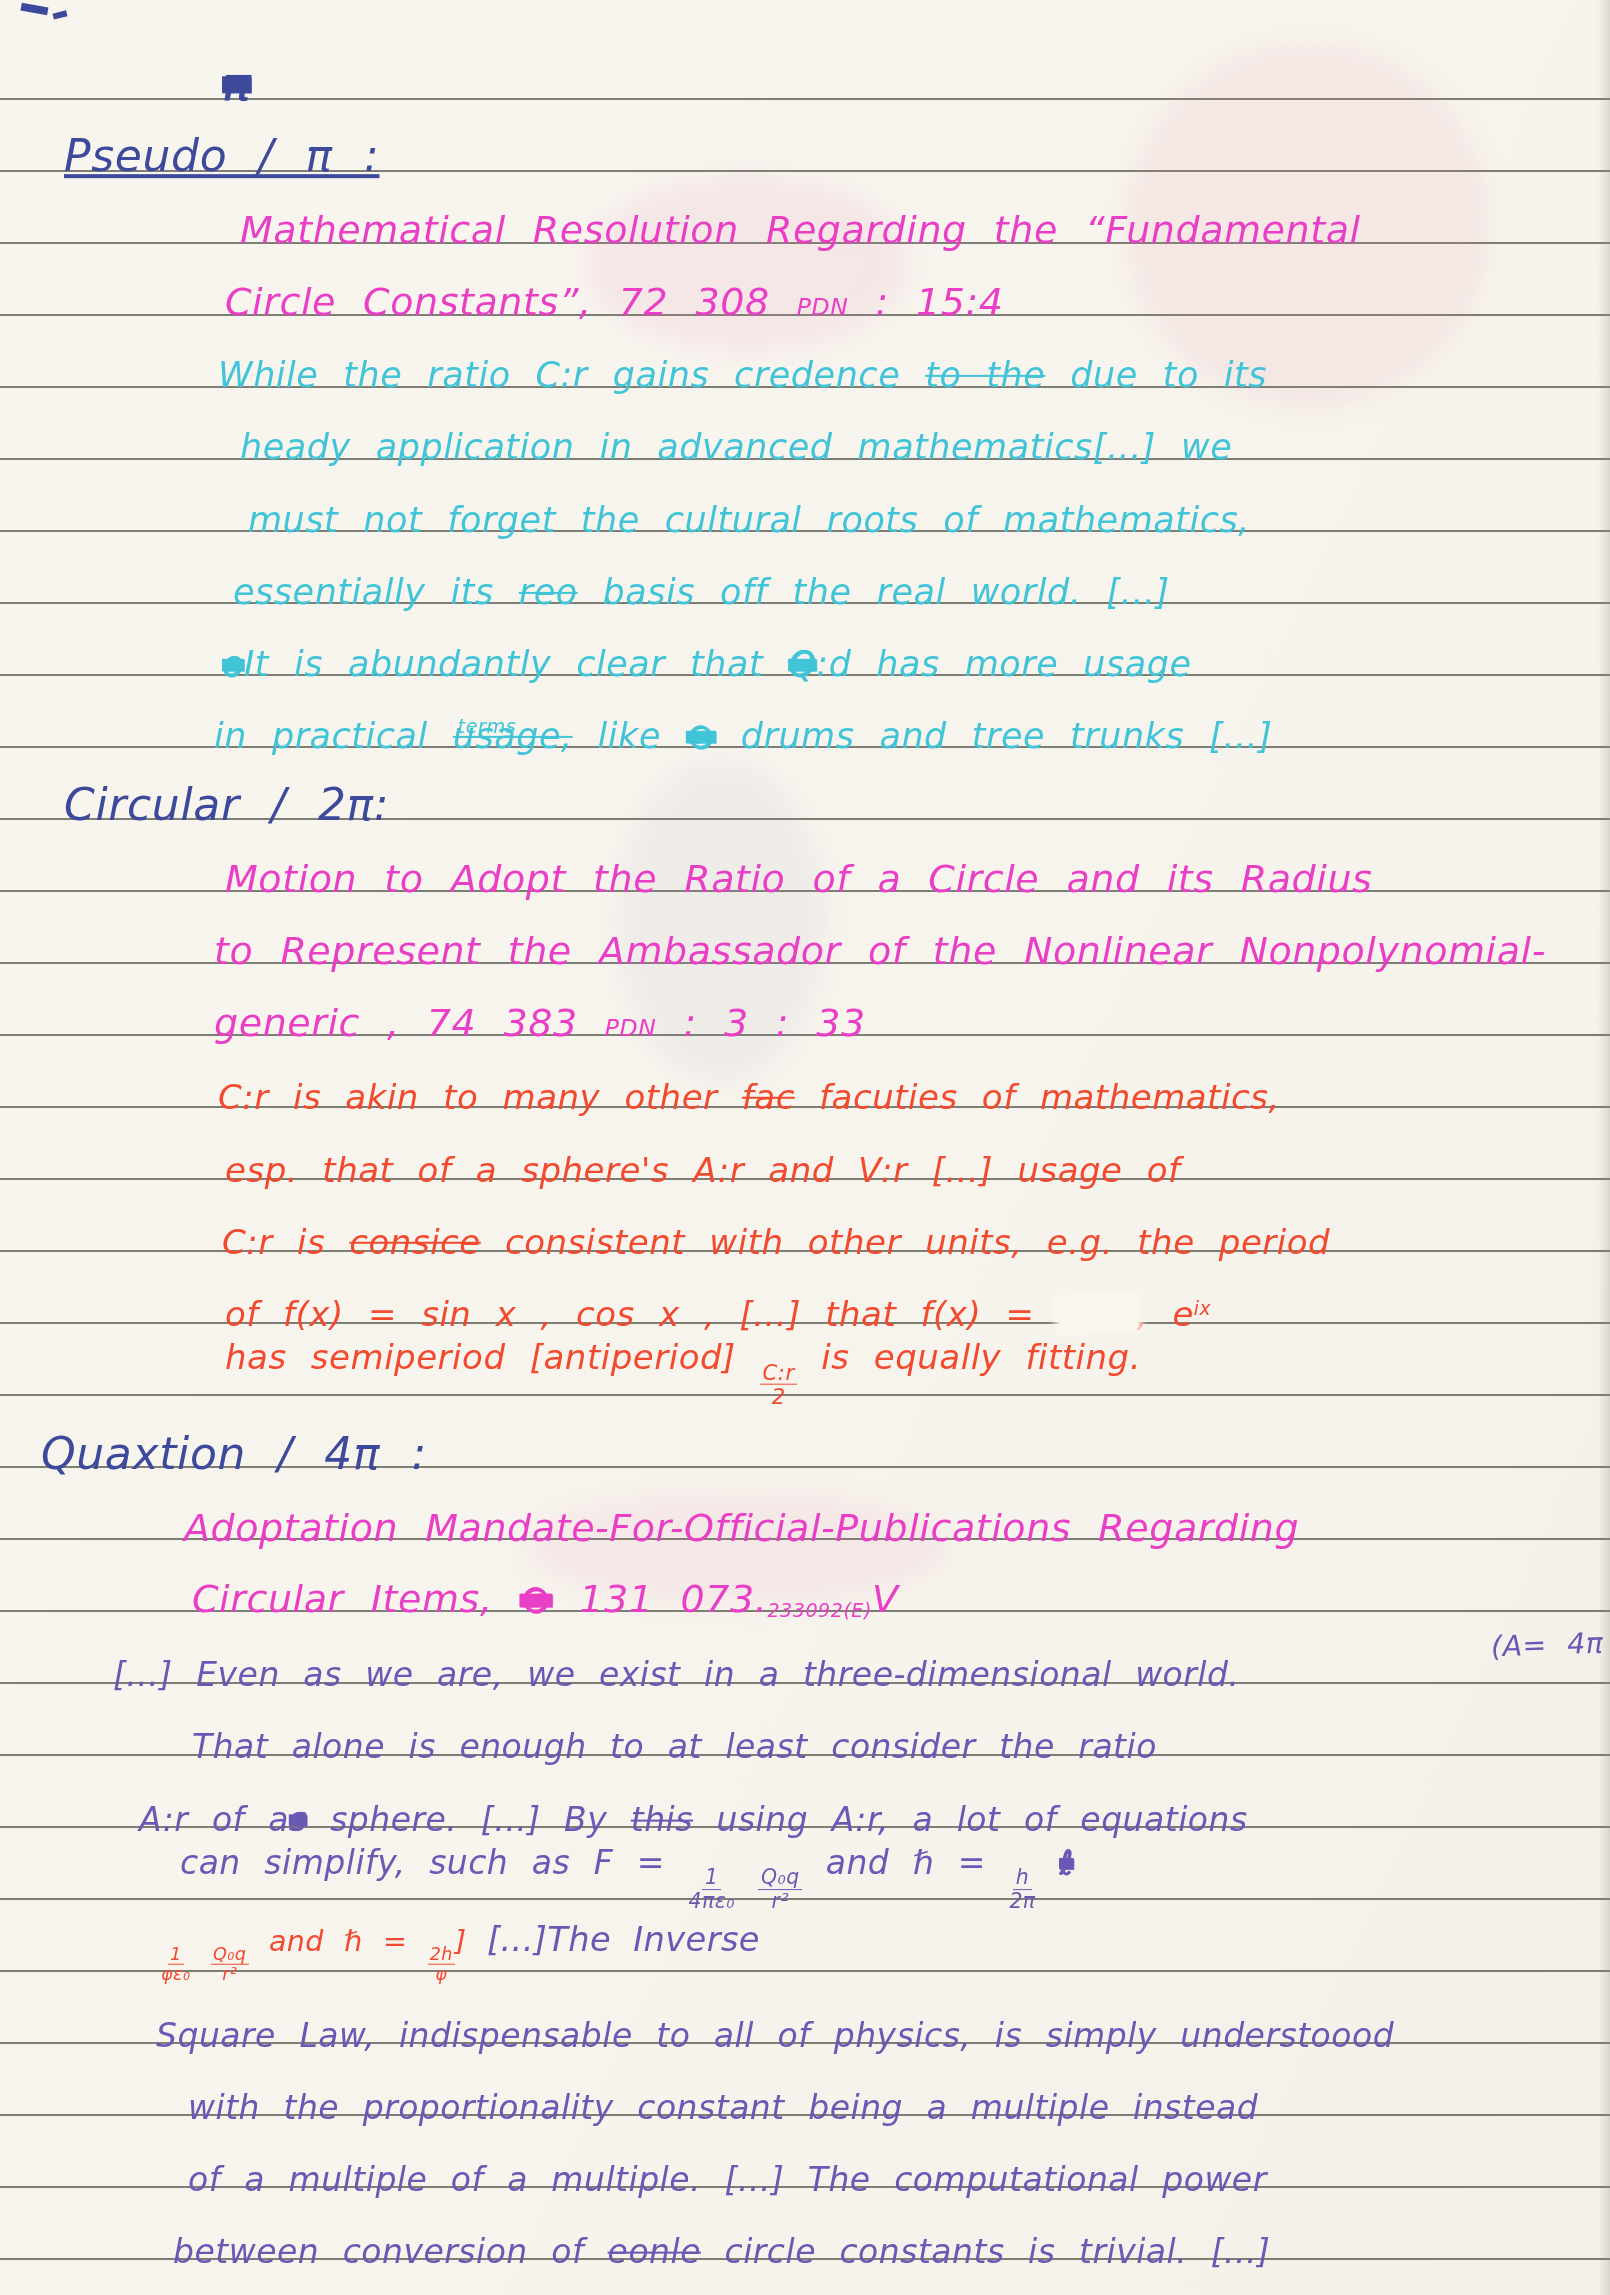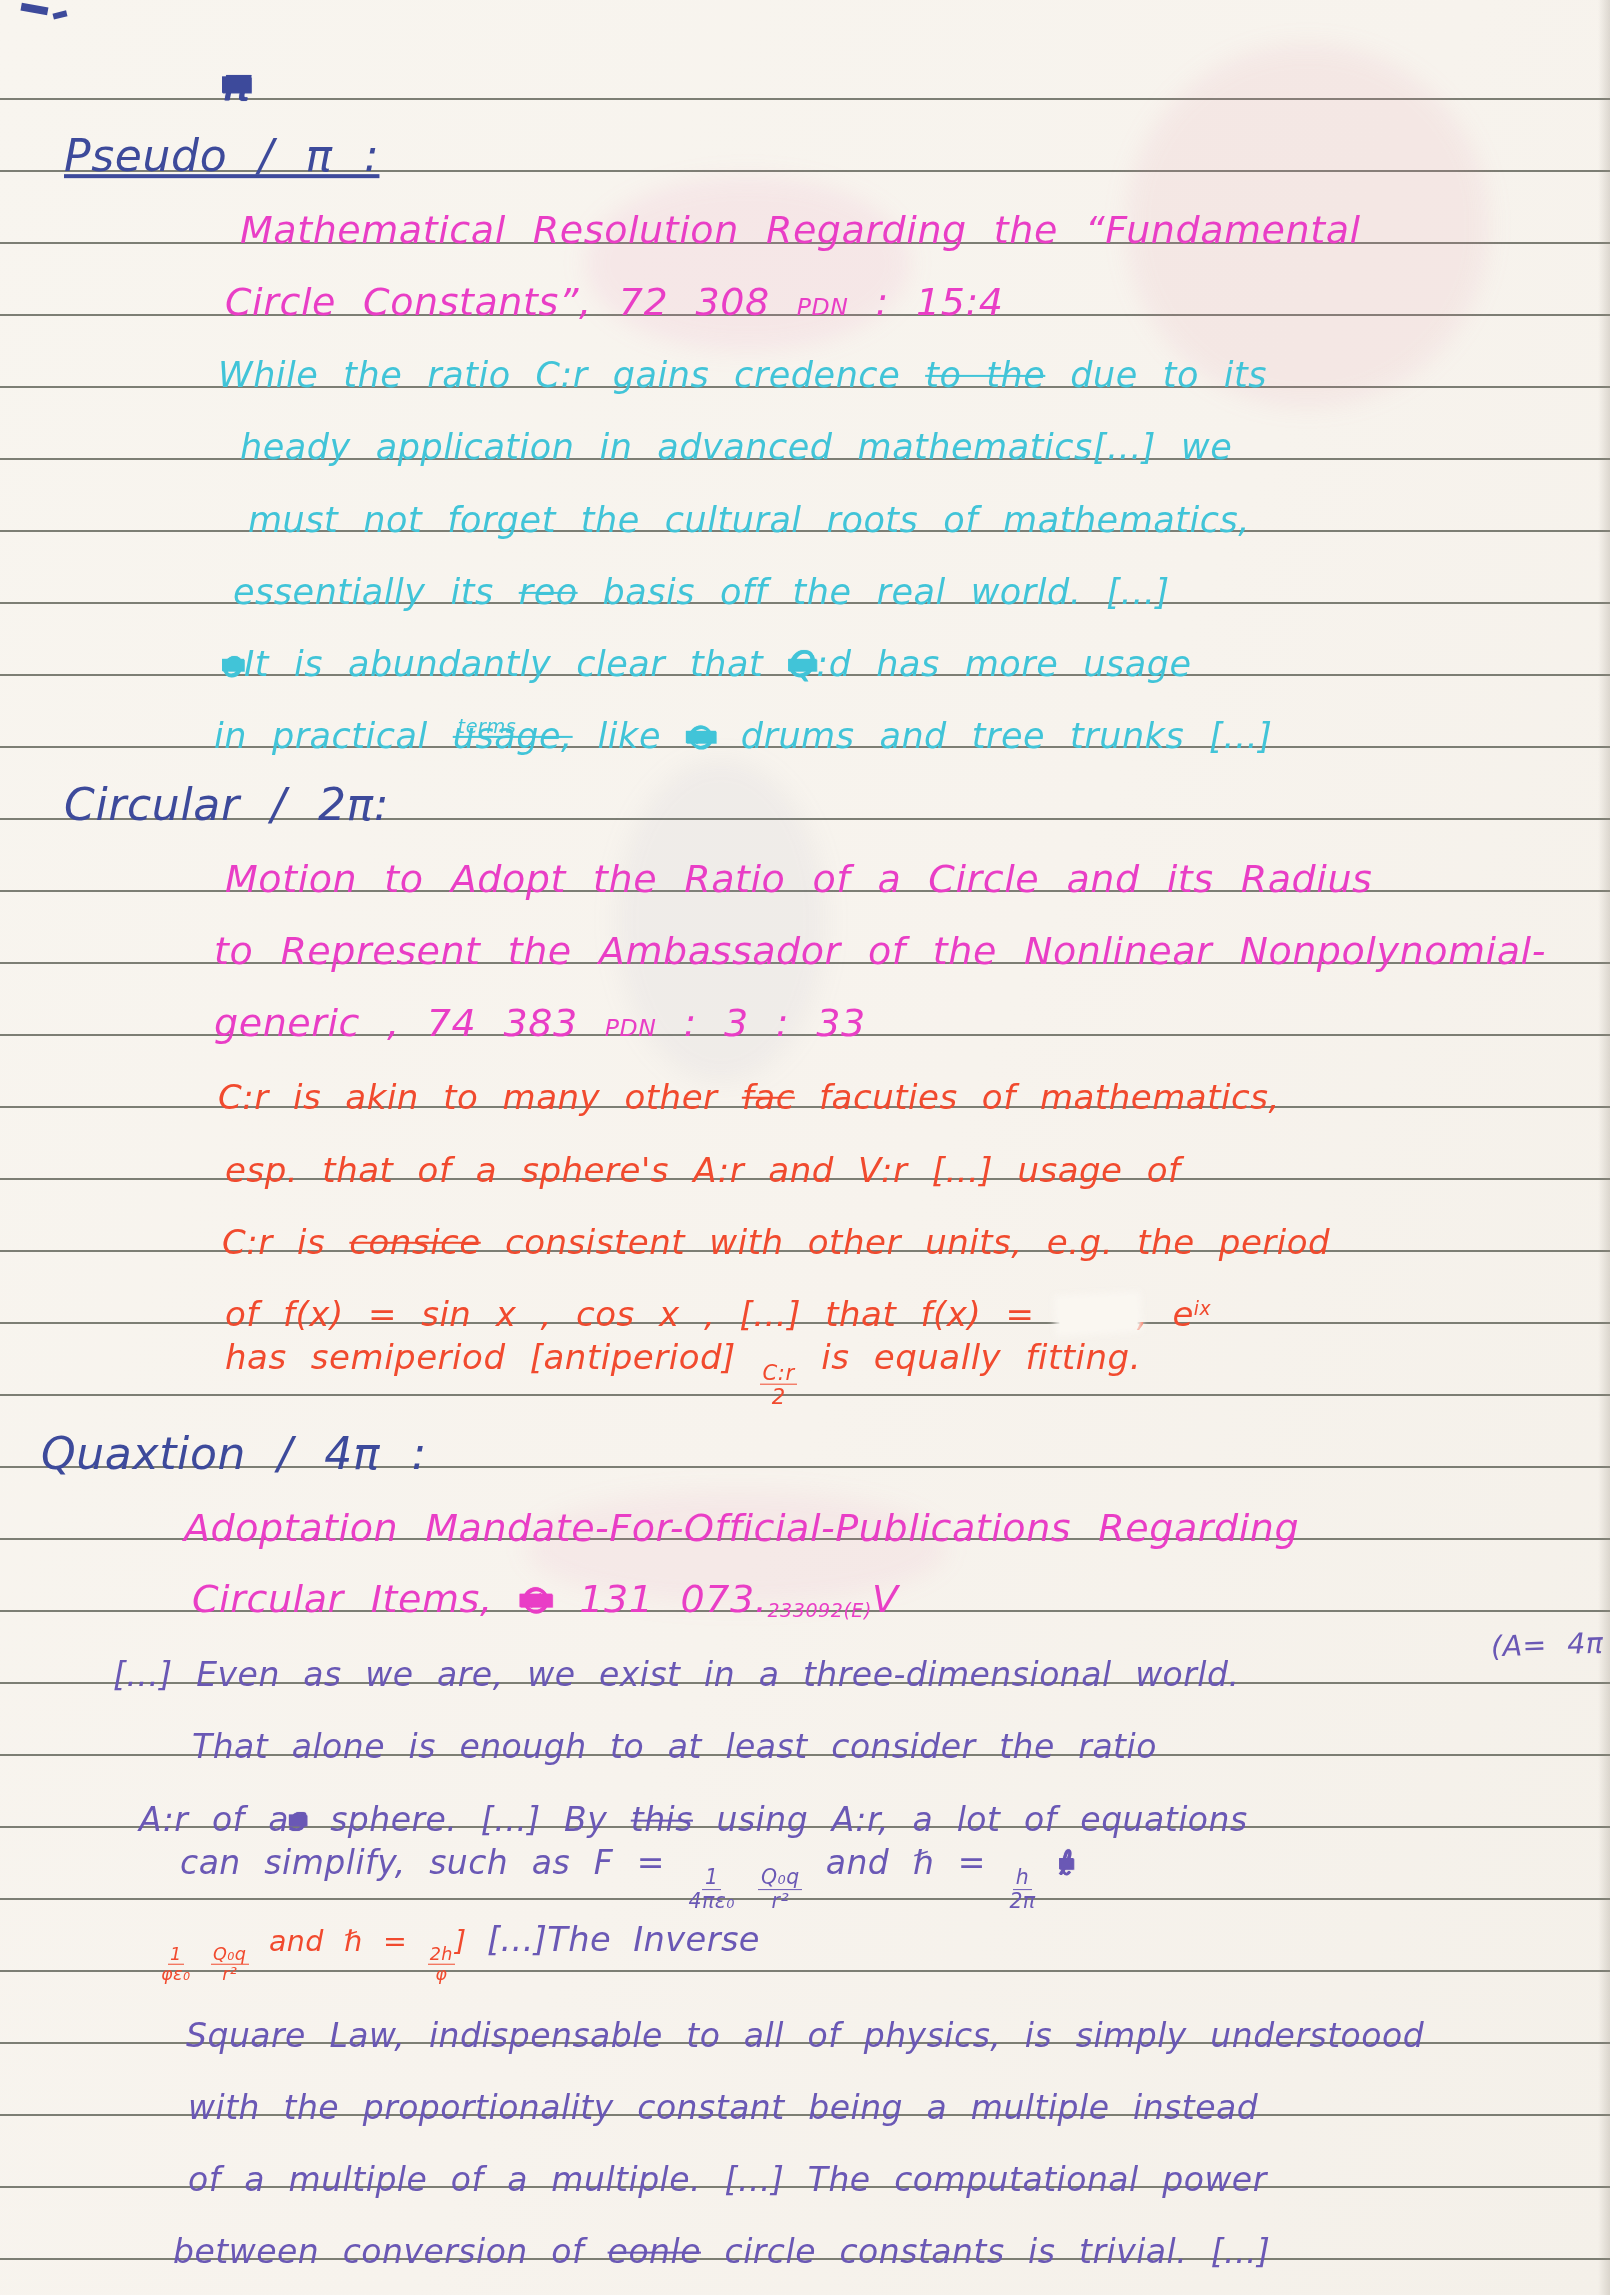--- a/index.html
+++ b/index.html
@@ -122,18 +122,18 @@
     <div class="line red" style="left: 161px; top: 1975px; font-size: 28.5px;"><span class="frac">
         <span class="num">1</span>
         <span class="den">φε₀</span>
       </span><span class="pt "> </span><span class="frac">
         <span class="num">Q₀q</span>
         <span class="den">r²</span>
       </span><span class="pt "> and ℏ = </span><span class="frac">
         <span class="num">2h</span>
         <span class="den">φ</span>
       </span><span class="pt ">] </span><span class="pt purplepart">[...]The Inverse</span></div>
-    <div class="line purple" style="left: 186px; top: 2047px;"><span class="pt ">Square Law, indispensable to all of physics, is simply understoood</span></div>
+    <div class="line purple" style="left: 156px; top: 2047px;"><span class="pt ">Square Law, indispensable to all of physics, is simply understoood</span></div>
     <div class="line purple" style="left: 188px; top: 2119px;"><span class="pt ">with the proportionality constant being a multiple instead</span></div>
     <div class="line purple" style="left: 188px; top: 2191px;"><span class="pt ">of a multiple of a multiple. [...] The computational power</span></div>
     <div class="line purple" style="left: 173px; top: 2263px;"><span class="pt ">between conversion of </span><span class="pt strike">eonle</span><span class="pt "> circle constants is trivial. [...]</span></div>
   </div>
 
 
 </body></html>

